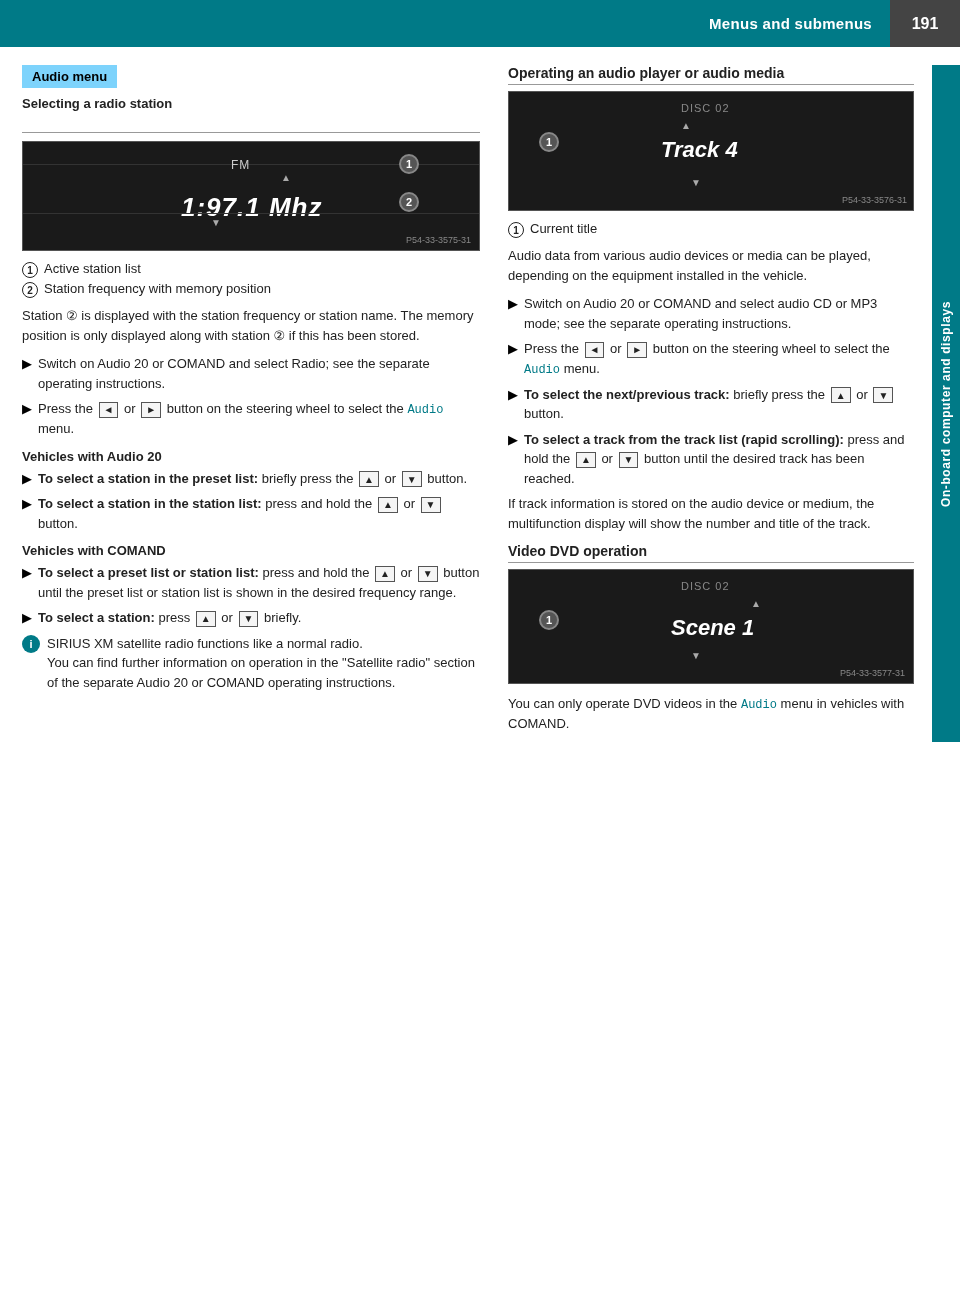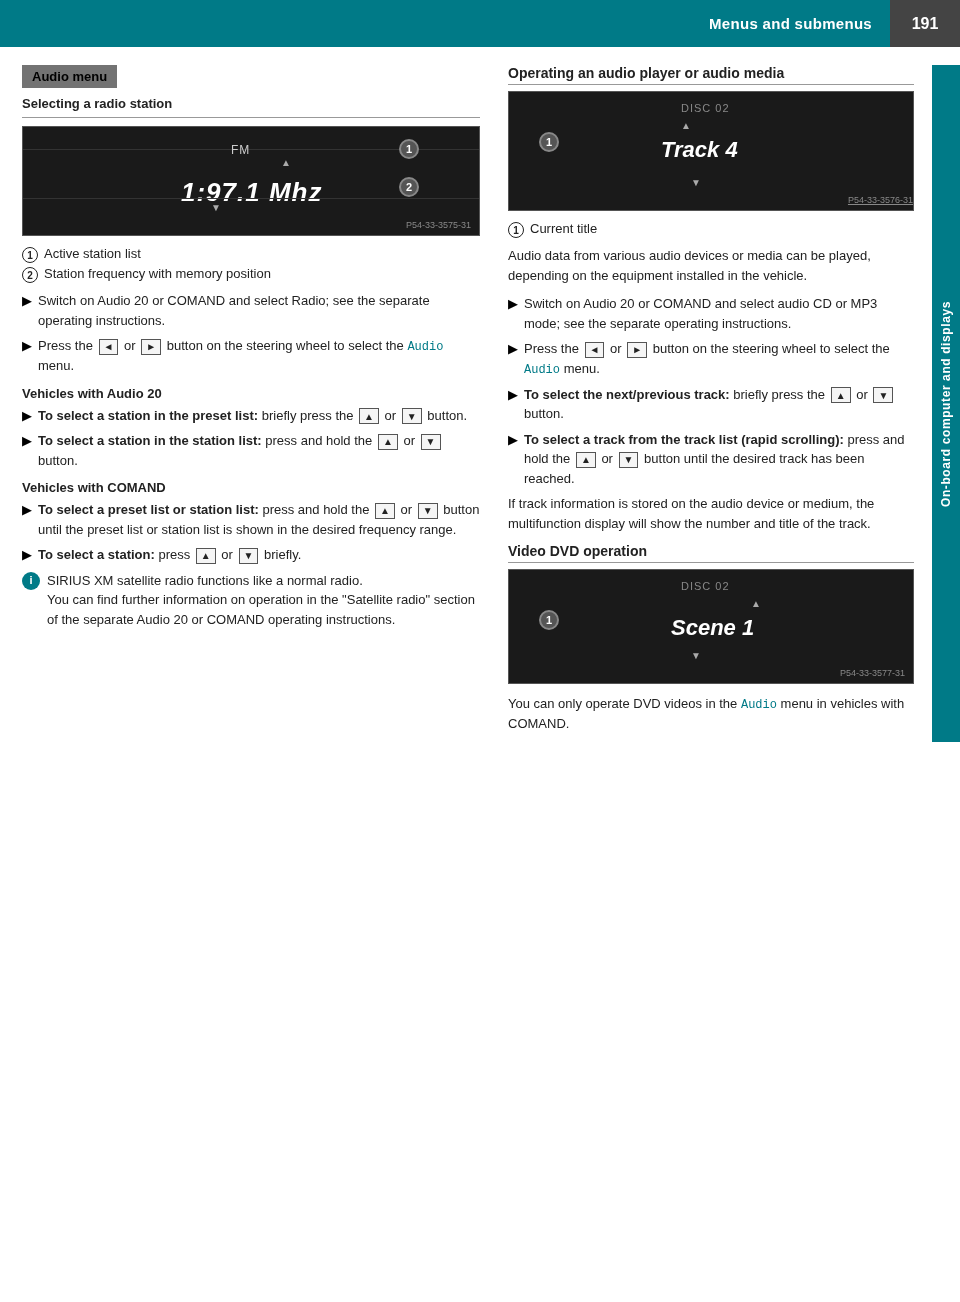--- a/index.html
+++ b/index.html
@@ -68,36 +68,36 @@
       font-size: 12px;
       font-weight: bold;
       writing-mode: vertical-rl;
       transform: rotate(180deg);
       white-space: nowrap;
       letter-spacing: 0.05em;
     }
 
     
     .section-box {
-      background: #737373;
+      background: #7dd3fc;
       color: #000;
       font-weight: bold;
       font-size: 13px;
       padding: 4px 10px;
       margin-bottom: 8px;
       display: inline-block;
       text-align: center;
     }
 
     .section-title {
       font-weight: bold;
       font-size: 13px;
       margin-bottom: 8px;
       border-bottom: 1px solid #999;
-      padding-bottom: 6px;
+      padding-bottom: 21px;
     }
 
     
     .car-display {
       width: 100%;
       background: #1a1a1a;
       border: 1px solid #555;
       height: 110px;
       margin-bottom: 10px;
       position: relative;
@@ -327,24 +327,23 @@
       height: 20px;
       border-radius: 50%;
       background: #555;
       border: 2px solid #888;
       display: flex; align-items:center; justify-content:center;
       color: #fff; font-size: 11px; font-weight: bold;
     }
     .audio-display-ref {
       position: absolute;
       bottom: 5px;
-      right: 0;
+      right: 6px;
       color: #888;
       font-size: 9px;
-      text-decoration: underline;
     }
 
     .teal-text {
       color: #007a87;
       font-family: 'Courier New', monospace;
       font-size: 12px;
     }
 
     .right-section-title {
       font-weight: bold;
@@ -475,20 +474,23 @@
         <span class="circle-num">1</span>
         <span>Active station list</span>
       </div>
       <div class="annotation-item">
         <span class="circle-num">2</span>
         <span>Station frequency with memory position</span>
       </div>
     </div>
 
     
+    <div class="body-text">
+      Station ② is displayed with the station frequency or station name. The memory position is only displayed along with station ② if this has been stored.
+    </div>
 
     
     <div class="bullet-item">
       <span class="bullet-arrow">▶</span>
       <span>Switch on Audio 20 or COMAND and select Radio; see the separate operating instructions.</span>
     </div>
 
     
     <div class="bullet-item">
       <span class="bullet-arrow">▶</span>

